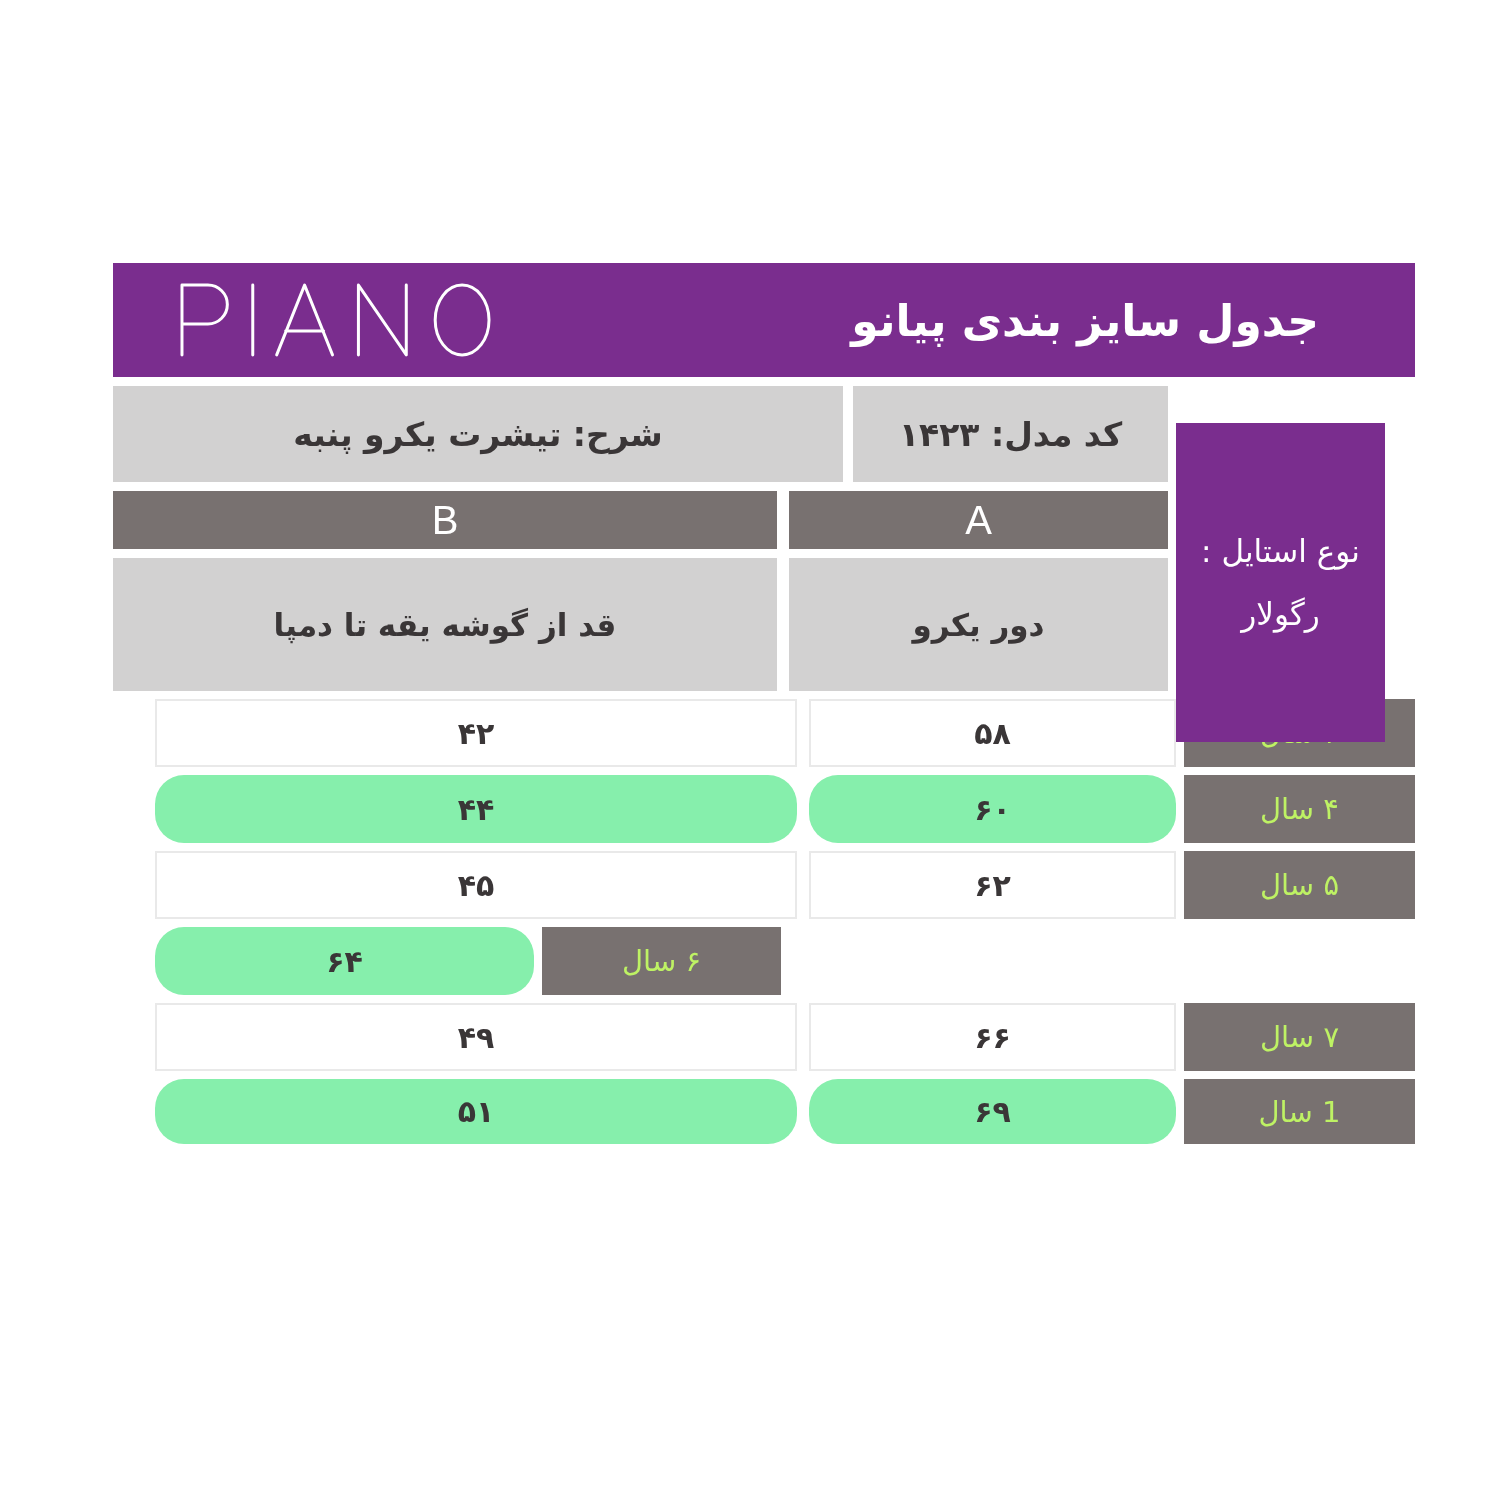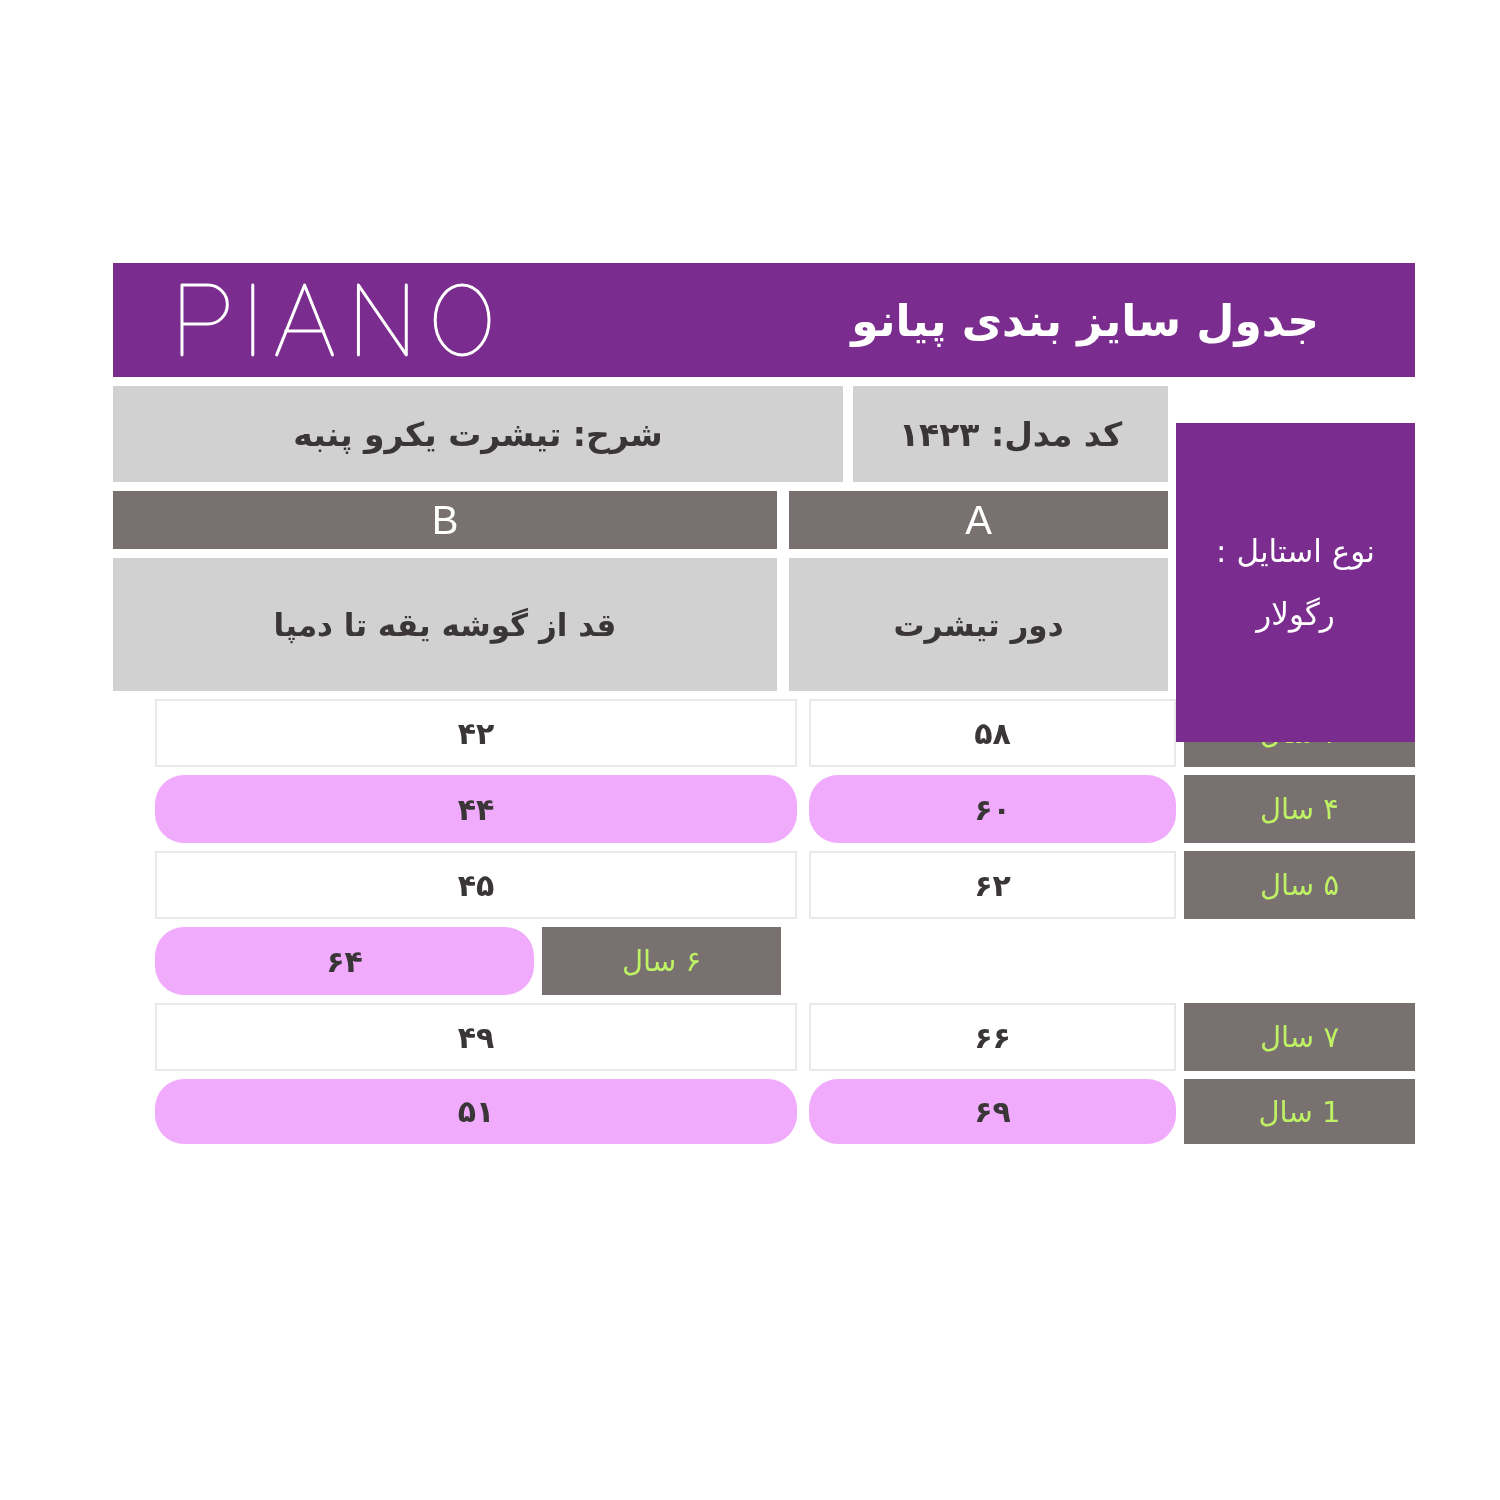--- a/index.html
+++ b/index.html
@@ -47,27 +47,27 @@
 
   
   .data-row{margin-bottom:8px;padding-left:42px;}
   .data-row .cell{height:68px;}
   .data-row .val{font-size:30px;font-weight:bold;letter-spacing:2px;}
   .data-row .year{
     width:239px;margin-left:8px;background:#787170;color:#bef264;
     font-size:29px;font-weight:normal;direction:rtl;letter-spacing:1px;
   }
   .data-row.white .val{background:#ffffff;border:2px solid #E9E9E9;}
-  .data-row.gray .val{background:#f0abfc;border-radius:29px;}
+  .data-row.gray .val{background:#86efac;border-radius:29px;}
   .data-row.last{margin-bottom:0;}
   .data-row.last .cell{height:65px;}
 
   
   .style-cell{
-    position:absolute;top:160px;left:1063px;width:239px;height:319px;
+    position:absolute;top:160px;left:1063px;width:209px;height:319px;
     background:#7A2D8E;color:#ffffff;
     display:flex;flex-direction:column;align-items:center;justify-content:center;
     direction:rtl;font-size:31px;line-height:63px;text-align:center;
   }
 </style>
 </head>
 <body>
 
 <div class="sheet">
   <div class="table">
@@ -88,21 +88,21 @@
       <div class="cell light model">کد مدل: ۱۴۲۳</div>
     </div>
 
     <div class="row ba-row">
       <div class="cell dark bcol">B</div>
       <div class="cell dark acol">A</div>
     </div>
 
     <div class="row sub-row">
       <div class="cell light bcol">قد از گوشه یقه تا دمپا</div>
-      <div class="cell light acol">دور تیشرت</div>
+      <div class="cell light acol">دور یکرو</div>
     </div>
 
     <div class="row data-row white">
       <div class="cell val bcol">۴۲</div>
       <div class="cell val acol">۵۸</div>
       <div class="cell year">۳ سال</div>
     </div>
     <div class="row data-row gray">
       <div class="cell val bcol">۴۴</div>
       <div class="cell val acol">۶۰</div>

